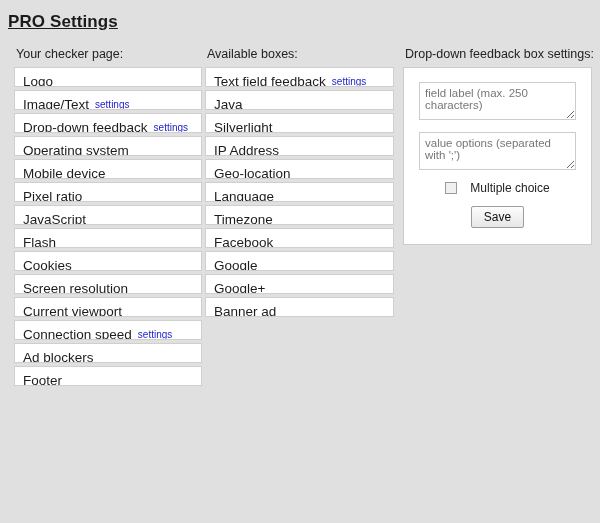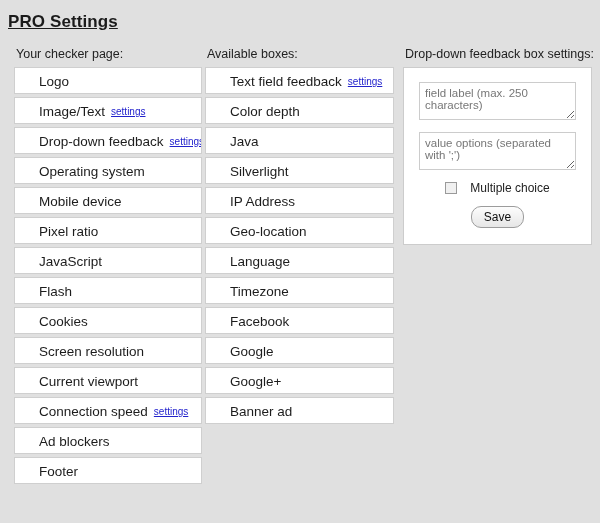--- a/index.html
+++ b/index.html
@@ -53,24 +53,24 @@
 
   .box-list {
     list-style: none;
     margin: 0;
     padding: 0;
   }
 
   .box-item {
     background: #ffffff;
     border: 1px solid #cfcfcf;
-    height: 27px;
+    height: 20px;
     line-height: 27px;
     margin-bottom: 3px;
-    padding: 0 24px;
+    padding: 0 8px;
     font-size: 13.5px;
     color: #1c1c1c;
     white-space: nowrap;
     overflow: hidden;
     box-sizing: border-box;
     cursor: move;
   }
 
   .box-label {
     display: inline;
@@ -139,21 +139,21 @@
     cursor: pointer;
     line-height: 12px;
   }
 
   .save-button {
     font-family: "Liberation Sans", sans-serif;
     font-size: 12px;
     color: #111111;
     background: linear-gradient(#fdfdfd, #e6e6e6);
     border: 1px solid #9c9c9c;
-    border-radius: 10px;
+    border-radius: 2px;
     padding: 3px 12px;
     cursor: pointer;
   }
 </style>
 </head>
 <body style="background: rgb(224, 224, 224);">
 
 <div class="page-title">PRO Settings</div>
 
 <div class="columns">
@@ -175,21 +175,20 @@
         <li class="box-item"><span class="box-label">Connection speed</span><span class="settings-link" style="color: rgb(34, 34, 204);">settings</span></li>
         <li class="box-item"><span class="box-label">Ad blockers</span></li>
         <li class="box-item"><span class="box-label">Footer</span></li>
       </ul>
   </div>
 
   <div class="col col-available">
     <div class="col-heading">Available boxes:</div>
     <ul class="box-list" id="available-list">
         <li class="box-item"><span class="box-label">Text field feedback</span><span class="settings-link" style="color: rgb(34, 34, 204);">settings</span></li>
-        <li class="box-item"><span class="box-label">Color depth</span></li>
         <li class="box-item"><span class="box-label">Java</span></li>
         <li class="box-item"><span class="box-label">Silverlight</span></li>
         <li class="box-item"><span class="box-label">IP Address</span></li>
         <li class="box-item"><span class="box-label">Geo-location</span></li>
         <li class="box-item"><span class="box-label">Language</span></li>
         <li class="box-item"><span class="box-label">Timezone</span></li>
         <li class="box-item"><span class="box-label">Facebook</span></li>
         <li class="box-item"><span class="box-label">Google</span></li>
         <li class="box-item"><span class="box-label">Google+</span></li>
         <li class="box-item"><span class="box-label">Banner ad</span></li>

